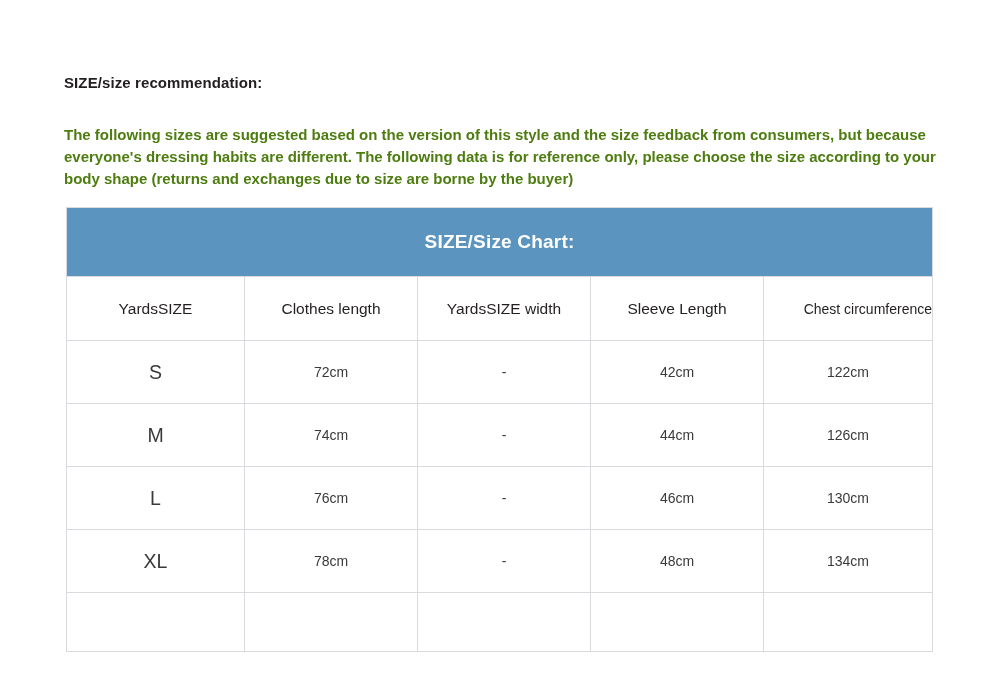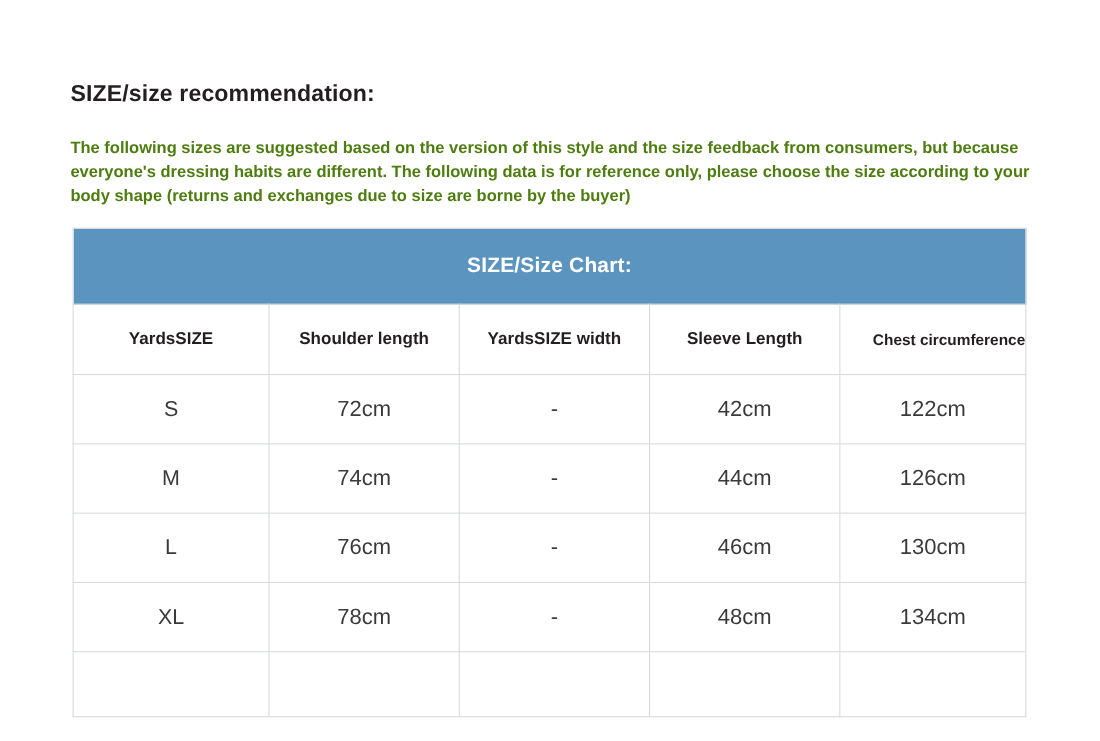--- a/index.html
+++ b/index.html
@@ -20,21 +20,21 @@
     left: 0;
     top: 0;
     width: 1000px;
     height: 674px;
     background: #ffffff;
   }
   .heading {
     position: absolute;
     left: 64px;
     top: 74px;
-    font-size: 21px;
+    font-size: 15px;
     font-weight: bold;
     letter-spacing: 0.1px;
     color: #231f20;
   }
   .intro {
     position: absolute;
     left: 64px;
     top: 124px;
     width: 880px;
     font-size: 15px;
@@ -66,31 +66,31 @@
     text-align: left;
     padding-left: 18px;
     color: #ffffff;
     font-size: 19px;
     font-weight: bold;
     letter-spacing: 0.2px;
   }
   .header-row td {
     height: 63px;
     font-size: 15.5px;
-    font-weight: bold;
+    font-weight: normal;
     color: #231f20;
     background: #ffffff;
   }
   .header-row td.small {
     font-size: 14px;
     text-align: right;
   }
   .data-row td {
     height: 62px;
-    font-size: 20px;
+    font-size: 14px;
     font-weight: normal;
     color: #3a3a3a;
     background: #ffffff;
   }
   .data-row td.size-label {
     font-size: 19.5px;
   }
   .empty-row td {
     height: 58px;
     background: #ffffff;
@@ -118,21 +118,21 @@
           <col class="col-3">
           <col class="col-4">
           <col class="col-5">
       </colgroup>
       <tbody>
         <tr class="chart-title-row">
           <td colspan="5">SIZE/Size Chart:</td>
         </tr>
         <tr class="header-row">
           <td>YardsSIZE</td>
-          <td>Shoulder length</td>
+          <td>Clothes length</td>
           <td>YardsSIZE width</td>
           <td>Sleeve Length</td>
           <td class="small">Chest circumference</td>
         </tr>
         <tr class="data-row">
           <td class="size-label">S</td>
           <td>72cm</td>
           <td>-</td>
           <td>42cm</td>
           <td>122cm</td>

